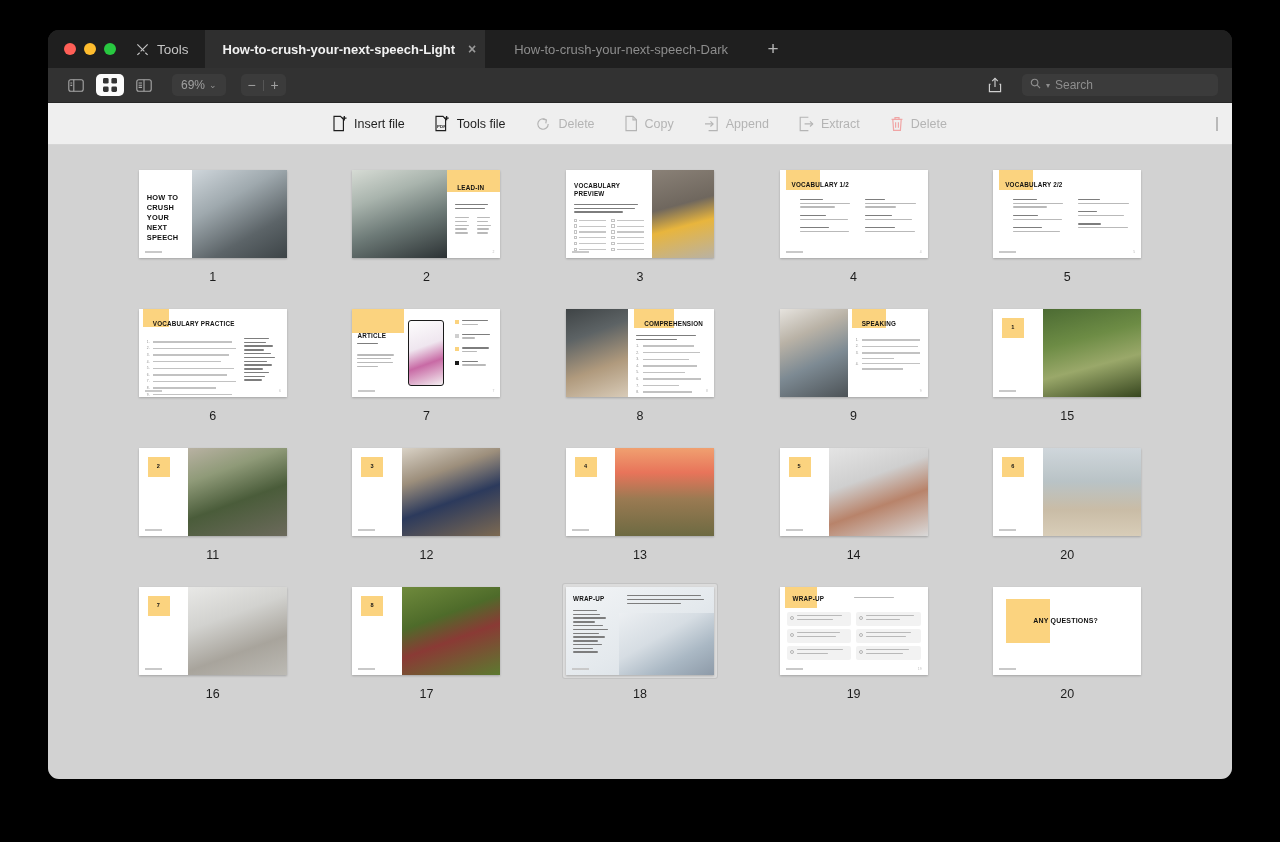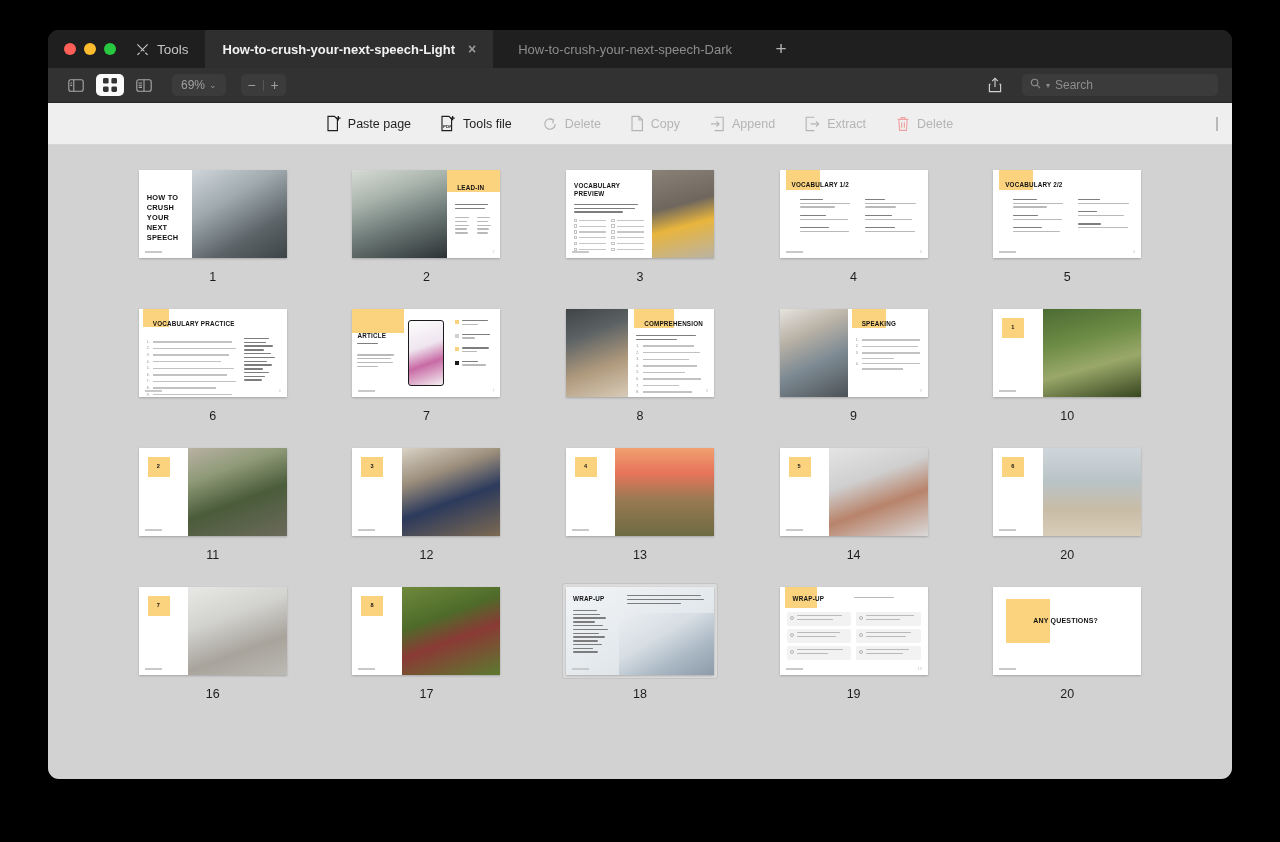--- a/index.html
+++ b/index.html
@@ -39,21 +39,21 @@
   .tools-btn {
     display: flex; align-items: center; gap: 7px;
     padding: 0 16px 0 6px;
     color: #c6c6c6; font-size: 13.5px;
     flex: none;
   }
   .tools-icon { display:block; width:15px; height:15px; }
 
   .tab {
     display: flex; align-items: center;
-    padding: 0 12px 0 18px;
+    padding: 0 4px 0 18px;
     font-size: 13px; color: #8d8d8d;
     min-width: 268px; position: relative;
     background: #1f1f1f;
   }
   .tab.active { background: #2f2f2f; color: #f2f2f2; font-weight: 600; }
   .tab-label { flex: 1; text-align: center; white-space: nowrap; }
   .tab-close {
     width: 18px; height: 18px; flex: none;
     display: flex; align-items: center; justify-content: center;
     color: #9a9a9a; font-size: 14px; line-height: 1;
@@ -307,21 +307,21 @@
 
   <div class="actionbar">
 
     <div class="action">
       <span>
         <svg width="14" height="17" viewBox="0 0 14 17" fill="none" stroke="#1f1f1f" stroke-width="1.15">
           <path d="M1 1.4 H7.5 L10.4 4.3 V15.6 H1 Z"></path>
           <path d="M11.3 1 V5.4 M9.1 3.2 H13.5" stroke-width="1.3"></path>
         </svg>
       </span>
-      <span>Paste page</span>
+      <span>Insert file</span>
     </div>
 
     <div class="action">
       <span>
         <svg width="15" height="17" viewBox="0 0 15 17" fill="none" stroke="#1f1f1f" stroke-width="1.15">
           <path d="M1 1.4 H8 L10.6 4 V15.6 H1 Z"></path>
           <path d="M11.6 1 V5.2 M9.5 3.1 H13.7" stroke-width="1.3"></path>
           <text x="2.1" y="13.4" font-size="4.4" fill="#1f1f1f" stroke="none" font-family="Liberation Sans, sans-serif" font-weight="700">PDF</text>
         </svg>
       </span>
@@ -798,21 +798,21 @@
         <div class="thumb-wrap">
           <div class="page">
             <div class="half" style="position:relative;">
               <div class="yellow-tab" style="left:9px;top:9px;width:22px;height:20px;"></div>
               <div class="badge-label" style="left:18px;top:15px;">1</div>
               <div class="footer-mark"></div>
             </div>
             <div class="half ph img-yoga"></div>
           </div>
         </div>
-        <div class="page-num">10</div>
+        <div class="page-num">15</div>
       </div>
 
       <div class="cell">
         <div class="thumb-wrap">
           <div class="page">
             <div class="half" style="position:relative;">
               <div class="yellow-tab" style="left:9px;top:9px;width:22px;height:20px;"></div>
               <div class="badge-label" style="left:18px;top:15px;">2</div>
               <div class="footer-mark"></div>
             </div>

